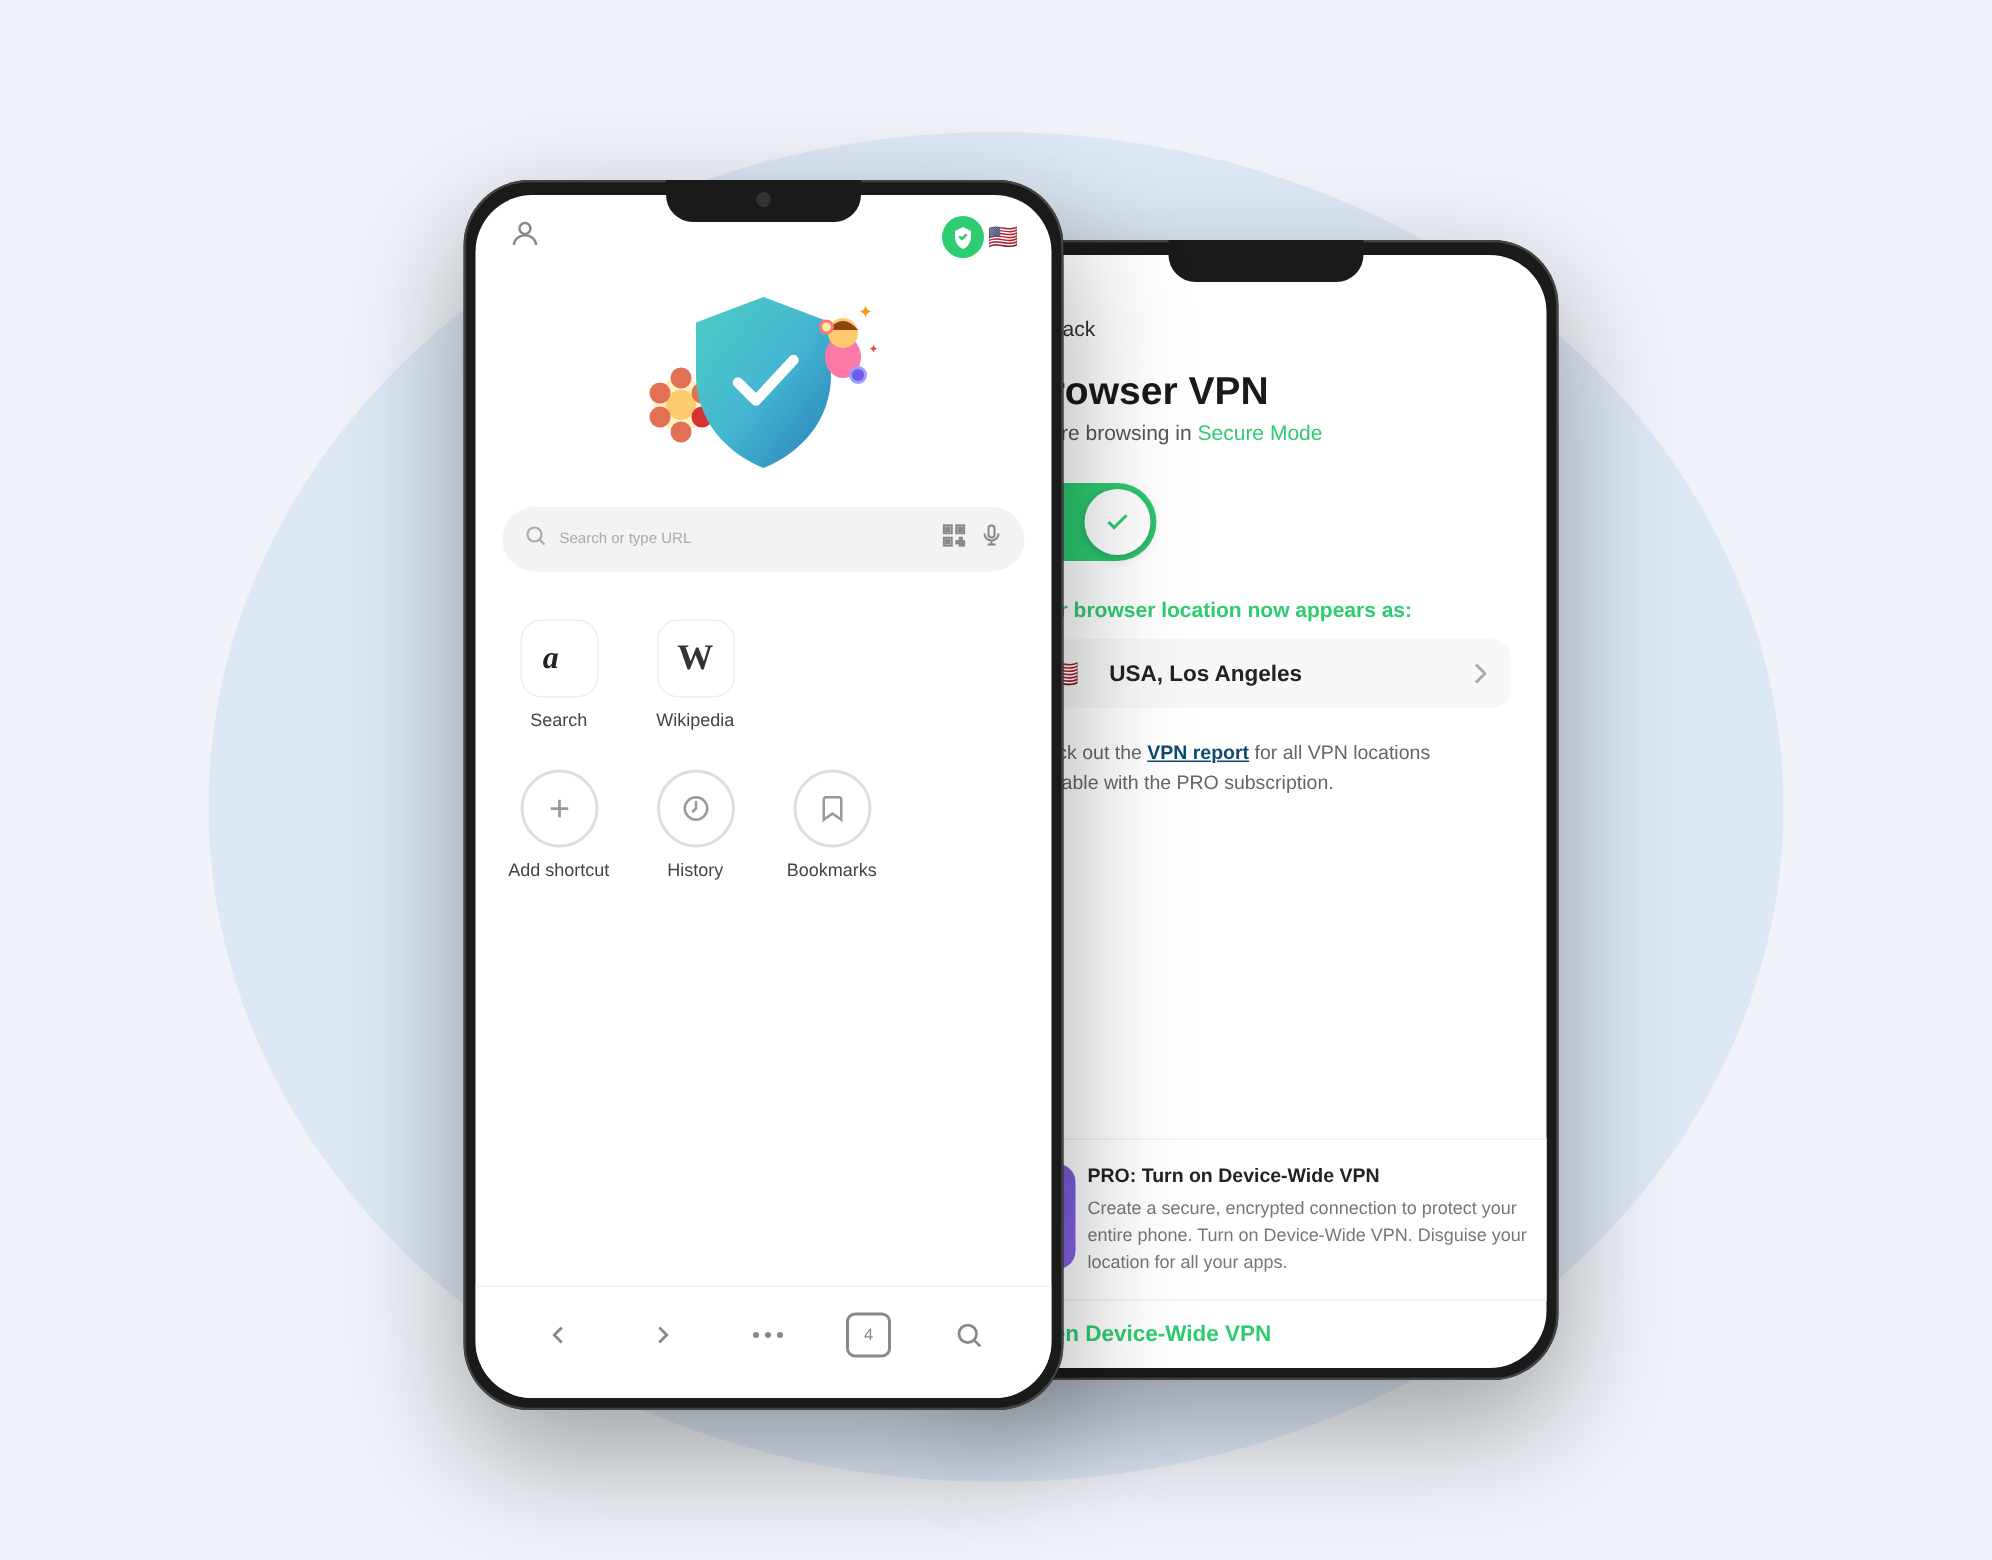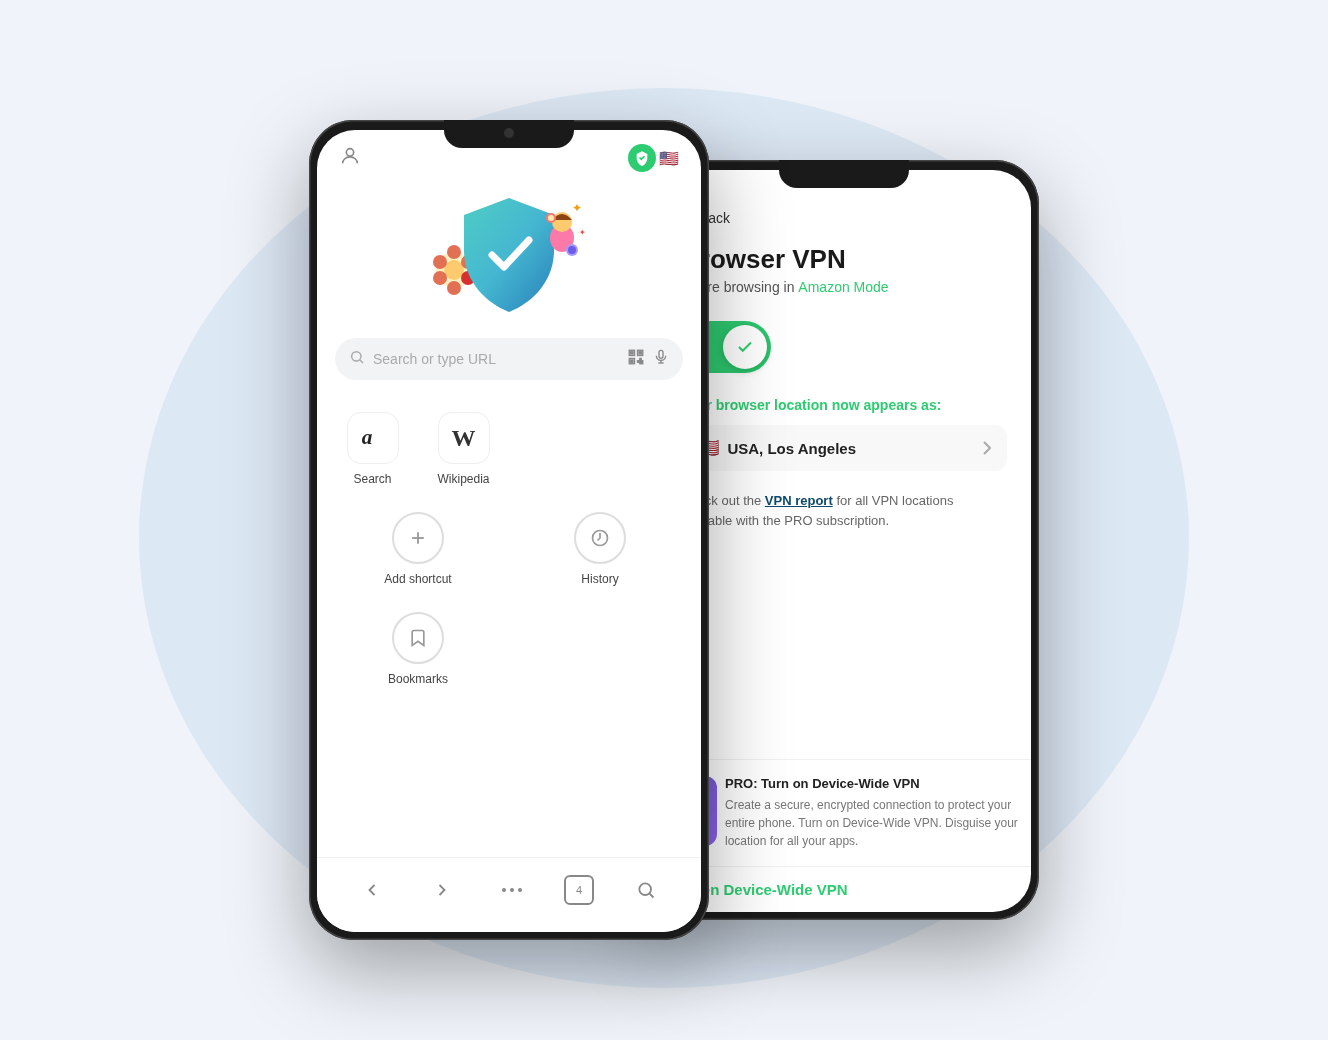--- a/index.html
+++ b/index.html
@@ -137,21 +137,21 @@
       border-radius: 28px;
       display: flex;
       align-items: center;
       padding: 10px 14px;
       gap: 8px;
       flex-shrink: 0;
     }
 
     .search-text {
       flex: 1;
-      font-size: 14px;
+      font-size: 10px;
       color: #aaa;
     }
 
     
     .shortcuts-grid {
       display: grid;
       grid-template-columns: repeat(4, 1fr);
       gap: 0;
       padding: 0 10px;
       flex-shrink: 0;
@@ -177,21 +177,21 @@
 
     .shortcut-label {
       font-size: 12px;
       color: #444;
       text-align: center;
     }
 
     
     .shortcuts-grid-2 {
       display: grid;
-      grid-template-columns: repeat(2, 1fr);
+      grid-template-columns: repeat(4, 1fr);
       gap: 0;
       padding: 0 10px;
     }
 
     .shortcut-icon-outline {
       width: 52px;
       height: 52px;
       border-radius: 50%;
       border: 2px solid #ddd;
       display: flex;
@@ -342,21 +342,21 @@
     .vpn-location-text {
       font-size: 14px;
       font-weight: 600;
       color: #2ecc71;
       margin-bottom: 12px;
     }
 
     .vpn-location-row {
       display: flex;
       align-items: center;
-      gap: 8px;
+      gap: 20px;
       padding: 12px 16px;
       background: #f8f8f8;
       border-radius: 12px;
       margin-bottom: 20px;
       cursor: pointer;
     }
 
     .vpn-location-name {
       font-size: 15px;
       font-weight: 600;
@@ -669,21 +669,21 @@
           </svg>
         </span>
         <span class="vpn-back-btn">Back</span>
       </div>
 
       <div class="vpn-content">
         <div class="vpn-title">Browser VPN</div>
 
         <div class="vpn-subtitle">
           <span>You're browsing in</span>
-          <a>Amazon Mode</a>
+          <a>Secure Mode</a>
         </div>
 
         <div class="vpn-toggle-container">
           <div class="toggle-track">
             <div class="toggle-thumb">
               <svg width="18" height="18" viewBox="0 0 24 24" fill="none" stroke="#2ecc71" stroke-width="2.8">
                 <polyline points="20 6 9 17 4 12"></polyline>
               </svg>
             </div>
           </div>

